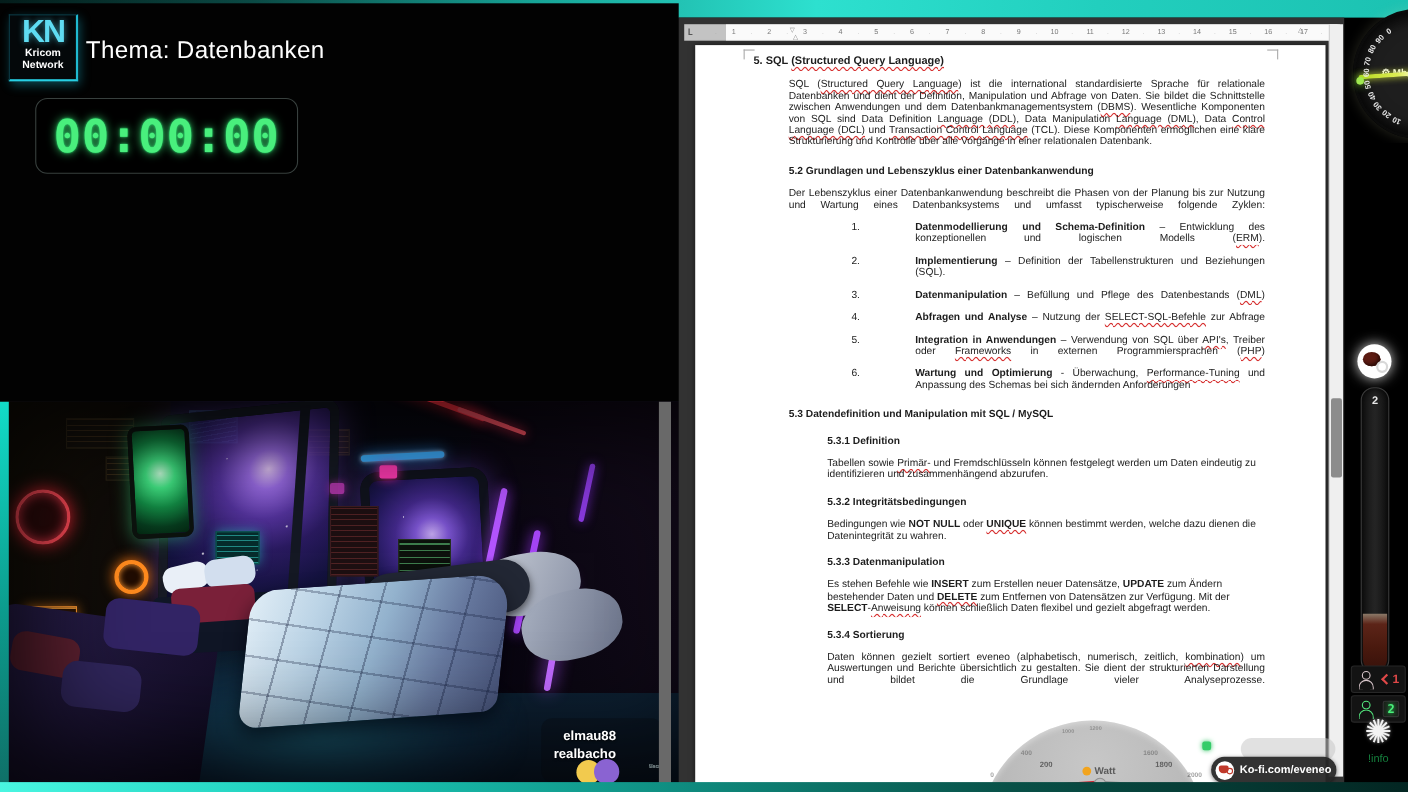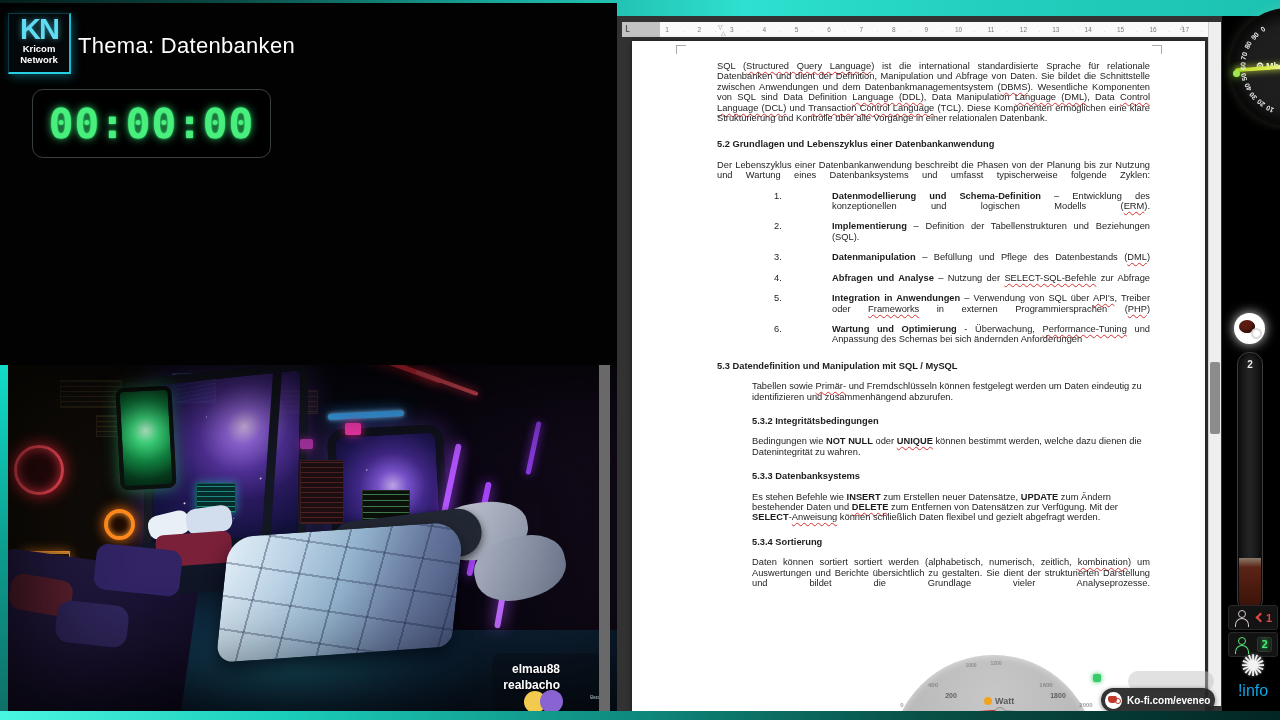--- a/index.html
+++ b/index.html
@@ -183,21 +183,21 @@
     border-radius:7px 7px 0 0;}
   .pc1{color:#d8c6ca;} .pc1 i,.pc1 b{border-color:#d8c6ca;}
   .pc2{color:#54e87e;} .pc2 i,.pc2 b{border-color:#54e87e;}
   .vcount1{color:#e04848;font-weight:bold;font-size:11px;display:flex;align-items:center;gap:1px;}
   .chev{display:inline-block;width:5px;height:5px;border-left:2px solid #e04848;border-bottom:2px solid #e04848;
     transform:rotate(45deg);margin-right:1px;}
   .vbadge{background:#1b231b;border:1px solid #333;padding:0 3px;border-radius:2px;color:#49f07a;
     font-weight:bold;font-size:11px;font-family:"DejaVu Sans Mono",monospace;text-shadow:0 0 4px #2ae060;}
   .infobox{left:1226px;top:650px;width:54px;height:62px;display:flex;flex-direction:column;align-items:center;}
   .info-icon{color:#f2f2f2;font-size:30px;line-height:32px;text-shadow:0 0 3px rgba(255,255,255,.6);}
-  .info-label{color:#0ea5e9;font-size:16px;line-height:18px;}
+  .info-label{color:#15803d;font-size:10px;line-height:18px;}
 
   
   .watt{left:886px;top:650px;width:215px;height:62px;overflow:hidden;}
   .watt-disc{position:absolute;left:5px;top:5px;width:205px;height:205px;border-radius:50%;
     background:radial-gradient(circle at 50% 20%,rgba(165,165,165,.62),rgba(120,120,120,.55) 60%);
     box-shadow:inset 0 2px 6px rgba(255,255,255,.4);}
   .watt-tick{position:absolute;color:#4f4f4f;font-weight:bold;transform:translateX(-50%);}
   .watt-dot{position:absolute;left:93px;top:42px;width:8px;height:8px;border-radius:50%;background:#f2a41e;}
   .watt-label{position:absolute;left:104px;top:41px;color:#5a5a5a;font-weight:bold;font-size:9px;}
   .watt-arc{position:absolute;left:64px;top:56px;width:47px;height:4px;border-radius:2px;background:#cc2833;transform:rotate(-4deg);}
@@ -326,20 +326,21 @@
         <span class="rdot" style="left: 514.8px;">·</span>
         <span class="rnum" style="left: 563.4px;">17</span>
         <span class="rdot" style="left: 547.2px;">·</span>
         <span class="rnum" style="left: 595.8px;">18</span>
         <span class="rdot" style="left: 579.6px;">·</span>
       </div>
     <div class="abs page">
       <div class="cornermark cm-l"></div>
       <div class="cornermark cm-r"></div>
       <div id="doc-blocks">
+          <div class="blk h1"><span>5. SQL </span><span class="u">(Structured Query Language)</span></div>
           <div class="blk p j"><span>SQL (</span><span class="u">Structured Query Language</span><span>) ist die international standardisierte Sprache für relationale Datenbanken und dient der Definition, Manipulation und Abfrage von Daten. Sie bildet die Schnittstelle zwischen Anwendungen und dem Datenbankmanagementsystem (</span><span class="u">DBMS</span><span>). Wesentliche Komponenten von SQL sind Data Definition </span><span class="u">Language (DDL)</span><span>, Data Manipulation </span><span class="u">Language (DML)</span><span>, Data </span><span class="u">Control Language (DCL)</span><span> und </span><span class="u">Transaction Control Language</span><span> (TCL). Diese Komponenten ermöglichen eine klare Strukturierung und Kontrolle über alle Vorgänge in einer relationalen Datenbank.</span></div>
           <div class="blk h2"><span>5.2 Grundlagen und Lebenszyklus einer Datenbankanwendung</span></div>
           <div class="blk p j lj"><span>Der Lebenszyklus einer Datenbankanwendung beschreibt die Phasen von der Planung bis zur Nutzung und Wartung eines Datenbanksystems und umfasst typischerweise folgende Zyklen:</span></div>
           <div class="blk li j lj">
             <span class="num">1.</span>
             <div class="body lj"><span class="b">Datenmodellierung und Schema-Definition</span><span> – Entwicklung des konzeptionellen und logischen Modells (</span><span class="u">ERM</span><span>).</span></div>
           </div>
           <div class="blk li j lj">
             <span class="num">2.</span>
             <div class="body lj"><span class="b">Implementierung</span><span> – Definition der Tabellenstrukturen und Beziehungen (SQL).</span></div>
@@ -354,27 +355,28 @@
           </div>
           <div class="blk li j lj">
             <span class="num">5.</span>
             <div class="body lj"><span class="b">Integration in Anwendungen</span><span> – Verwendung von SQL über </span><span class="u">API's</span><span>, Treiber oder </span><span class="u">Frameworks</span><span> in externen Programmiersprachen (</span><span class="u">PHP</span><span>)</span></div>
           </div>
           <div class="blk li j">
             <span class="num">6.</span>
             <div class="body"><span class="b">Wartung und Optimierung</span><span> -  Überwachung, </span><span class="u">Performance-Tuning</span><span> und Anpassung des Schemas bei sich ändernden Anforderungen</span></div>
           </div>
           <div class="blk h2"><span>5.3 Datendefinition und Manipulation mit SQL / MySQL</span></div>
+          <div class="blk h3"><span>5.3.1 Definition</span></div>
           <div class="blk p ml67"><span>Tabellen sowie </span><span class="u">Primär-</span><span> und Fremdschlüsseln können festgelegt werden um Daten eindeutig zu identifizieren und zusammenhängend abzurufen.</span></div>
           <div class="blk h3"><span>5.3.2 Integritätsbedingungen</span></div>
           <div class="blk p ml67"><span>Bedingungen wie </span><span class="b">NOT NULL</span><span> oder </span><span class="b u">UNIQUE</span><span> können bestimmt werden, welche dazu dienen die Datenintegrität zu wahren.</span></div>
-          <div class="blk h3"><span>5.3.3 Datenbanksystems</span></div>
+          <div class="blk h3"><span>5.3.3 Datenmanipulation</span></div>
           <div class="blk p ml67"><span>Es stehen Befehle wie </span><span class="b">INSERT</span><span> zum Erstellen neuer Datensätze, </span><span class="b">UPDATE</span><span> zum Ändern bestehender Daten und </span><span class="b u">DELETE</span><span> zum Entfernen von Datensätzen zur Verfügung. Mit der </span><span class="b">SELECT</span><span>-</span><span class="u">Anweisung</span><span> können schließlich Daten flexibel und gezielt abgefragt werden.</span></div>
           <div class="blk h3"><span>5.3.4 Sortierung</span></div>
-          <div class="blk p ml67 j lj"><span>Daten können sortiert sortiert werden (alphabetisch, numerisch, zeitlich, </span><span class="u">kombination</span><span>) um Auswertungen und Berichte übersichtlich zu gestalten. Sie dient der strukturierten Darstellung und bildet die Grundlage vieler Analyseprozesse.</span></div>
+          <div class="blk p ml67 j lj"><span>Daten können gezielt sortiert eveneo (alphabetisch, numerisch, zeitlich, </span><span class="u">kombination</span><span>) um Auswertungen und Berichte übersichtlich zu gestalten. Sie dient der strukturierten Darstellung und bildet die Grundlage vieler Analyseprozesse.</span></div>
         </div>
     </div>
     <div class="abs vscroll">
       <div class="vthumb"></div>
     </div>
   </div>
 
   <div class="abs mhs">
     <div class="mhs-dial" id="mhs-dial">
       <div class="mhs-hub">

